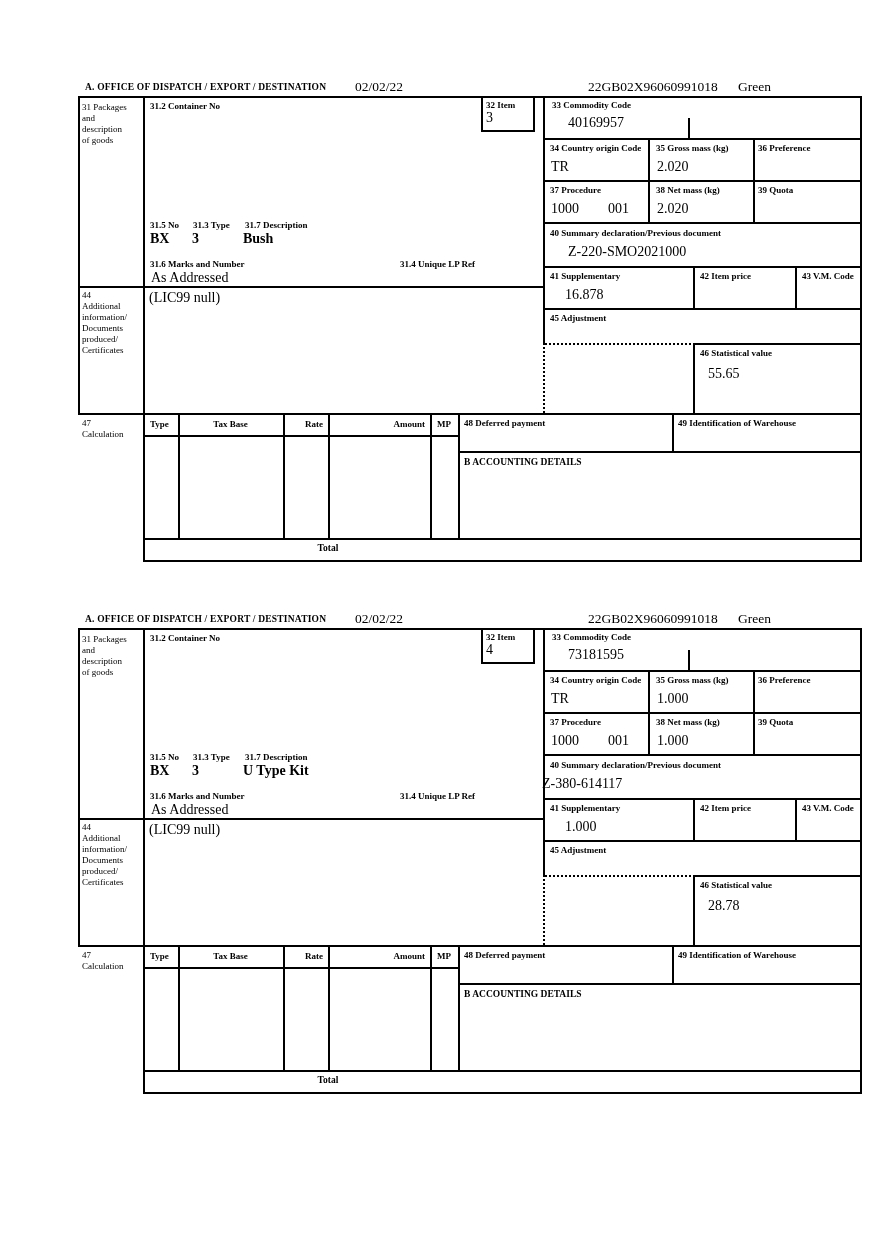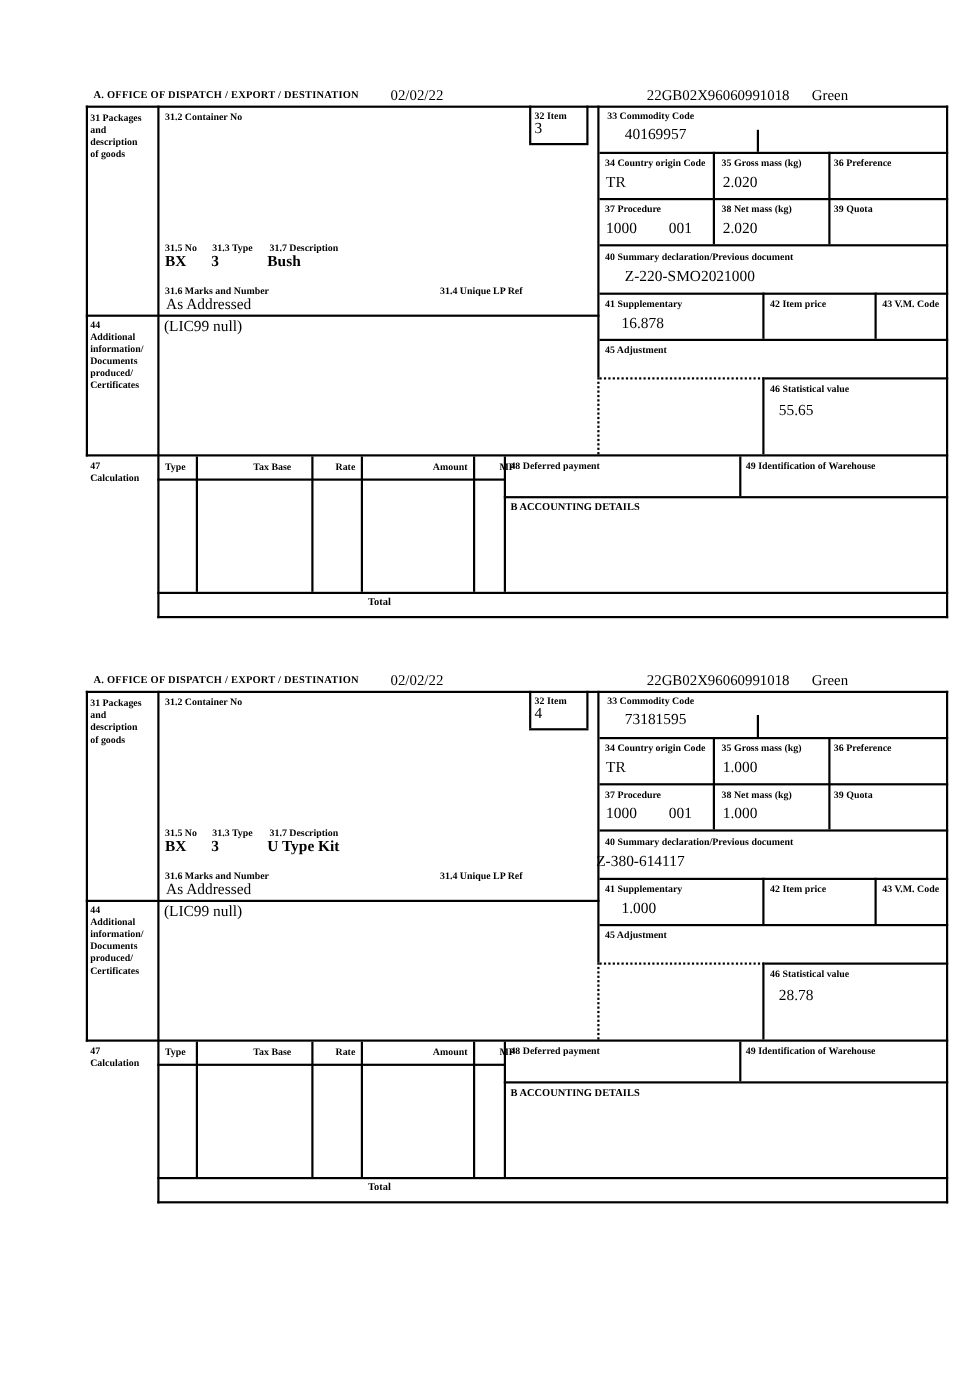--- a/index.html
+++ b/index.html
@@ -12,24 +12,24 @@
   .date{left:277px;top:1px;font-size:13.5px;}
   .mrn{left:510px;top:1px;font-size:13.5px;}
   .routing{left:660px;top:1px;font-size:13.5px;}
   .form{position:relative;width:784px;height:466px;}
   .form i{position:absolute;display:block;background:#000;}
   .form i.hl{height:2px;}
   .form i.vl{width:2px;}
   .form i.hd{height:0;background:none;border-top:2px dotted #000;}
   .form i.vd{width:0;background:none;border-left:2px dotted #000;}
   .lab{position:absolute;font-size:9px;font-weight:bold;white-space:nowrap;line-height:11px;}
-  .lab b{display:block;font-weight:bold;}
+  .lab b{display:block;font-weight:normal;}
   .val{position:absolute;font-size:14px;white-space:nowrap;line-height:15px;}
   .bb{font-weight:bold;}
-  .ctr{text-align:center;padding-left:17px;}
+  .ctr{text-align:center;}
   .rgt{text-align:right;}
 </style>
 </head>
 <body>
 
 <div class="page">
   <div id="sections-root">
   <section class="decl" style="top: 78px;">
 
     <div class="hdrrow">

